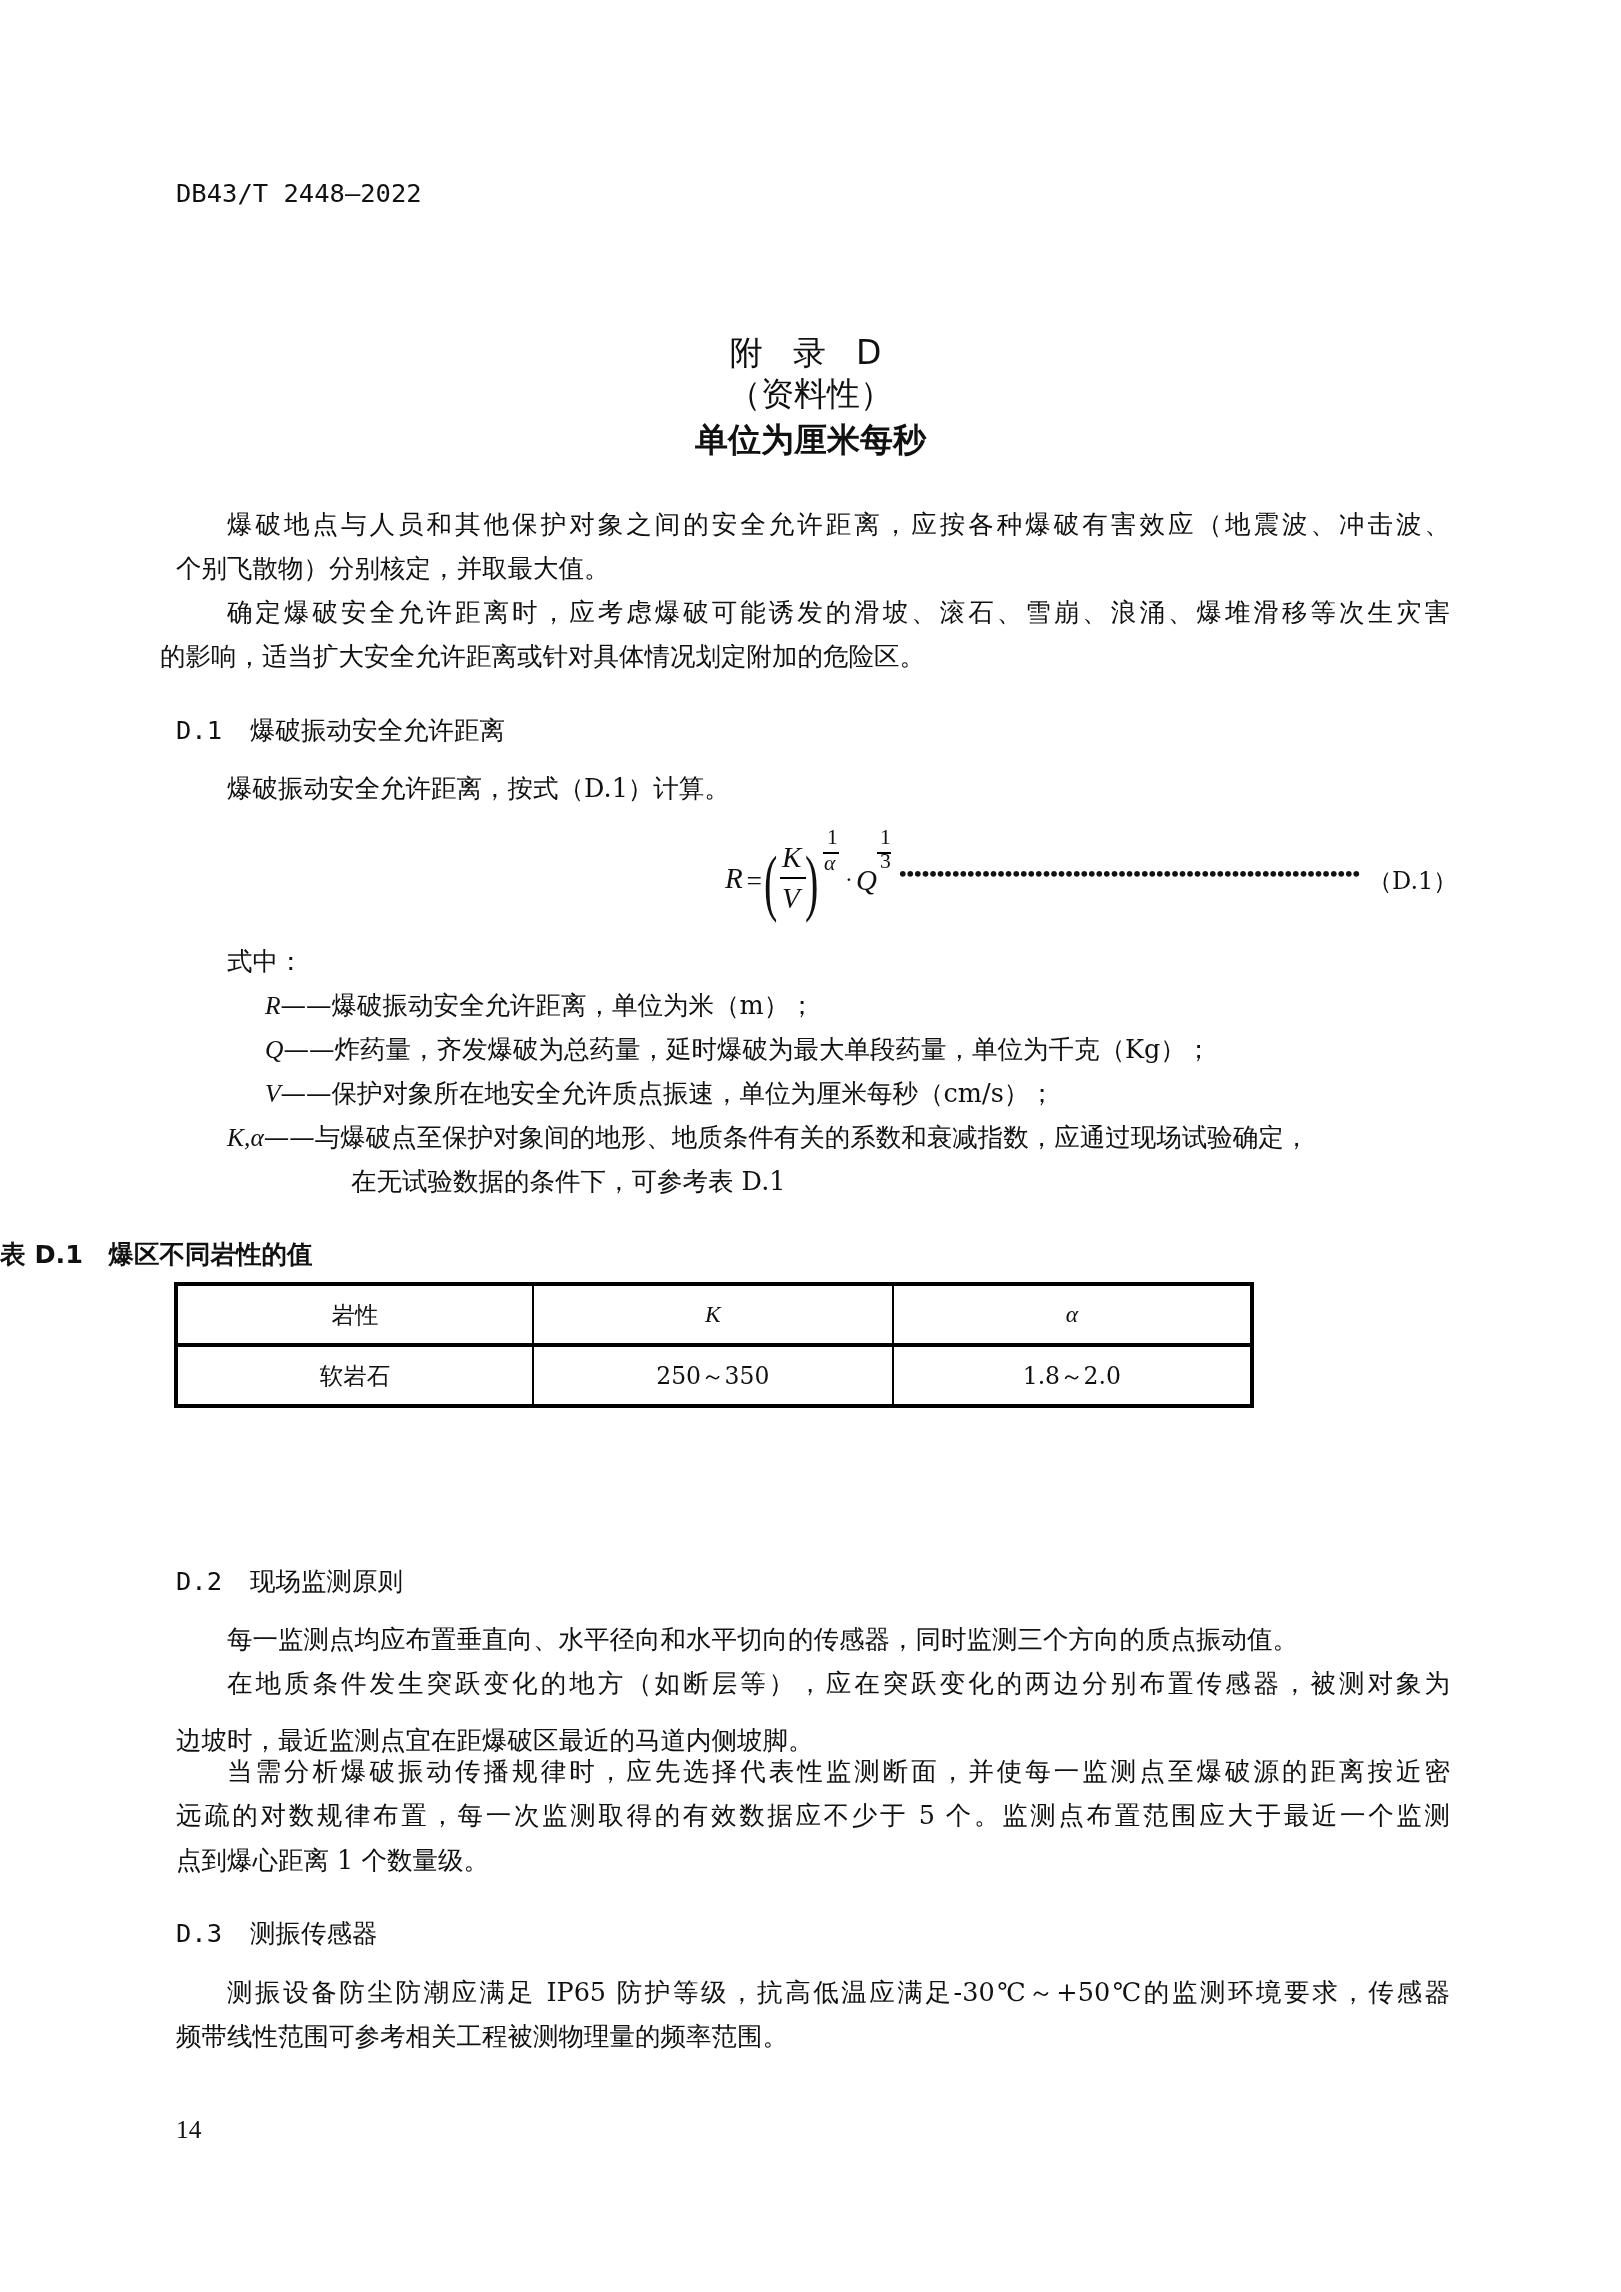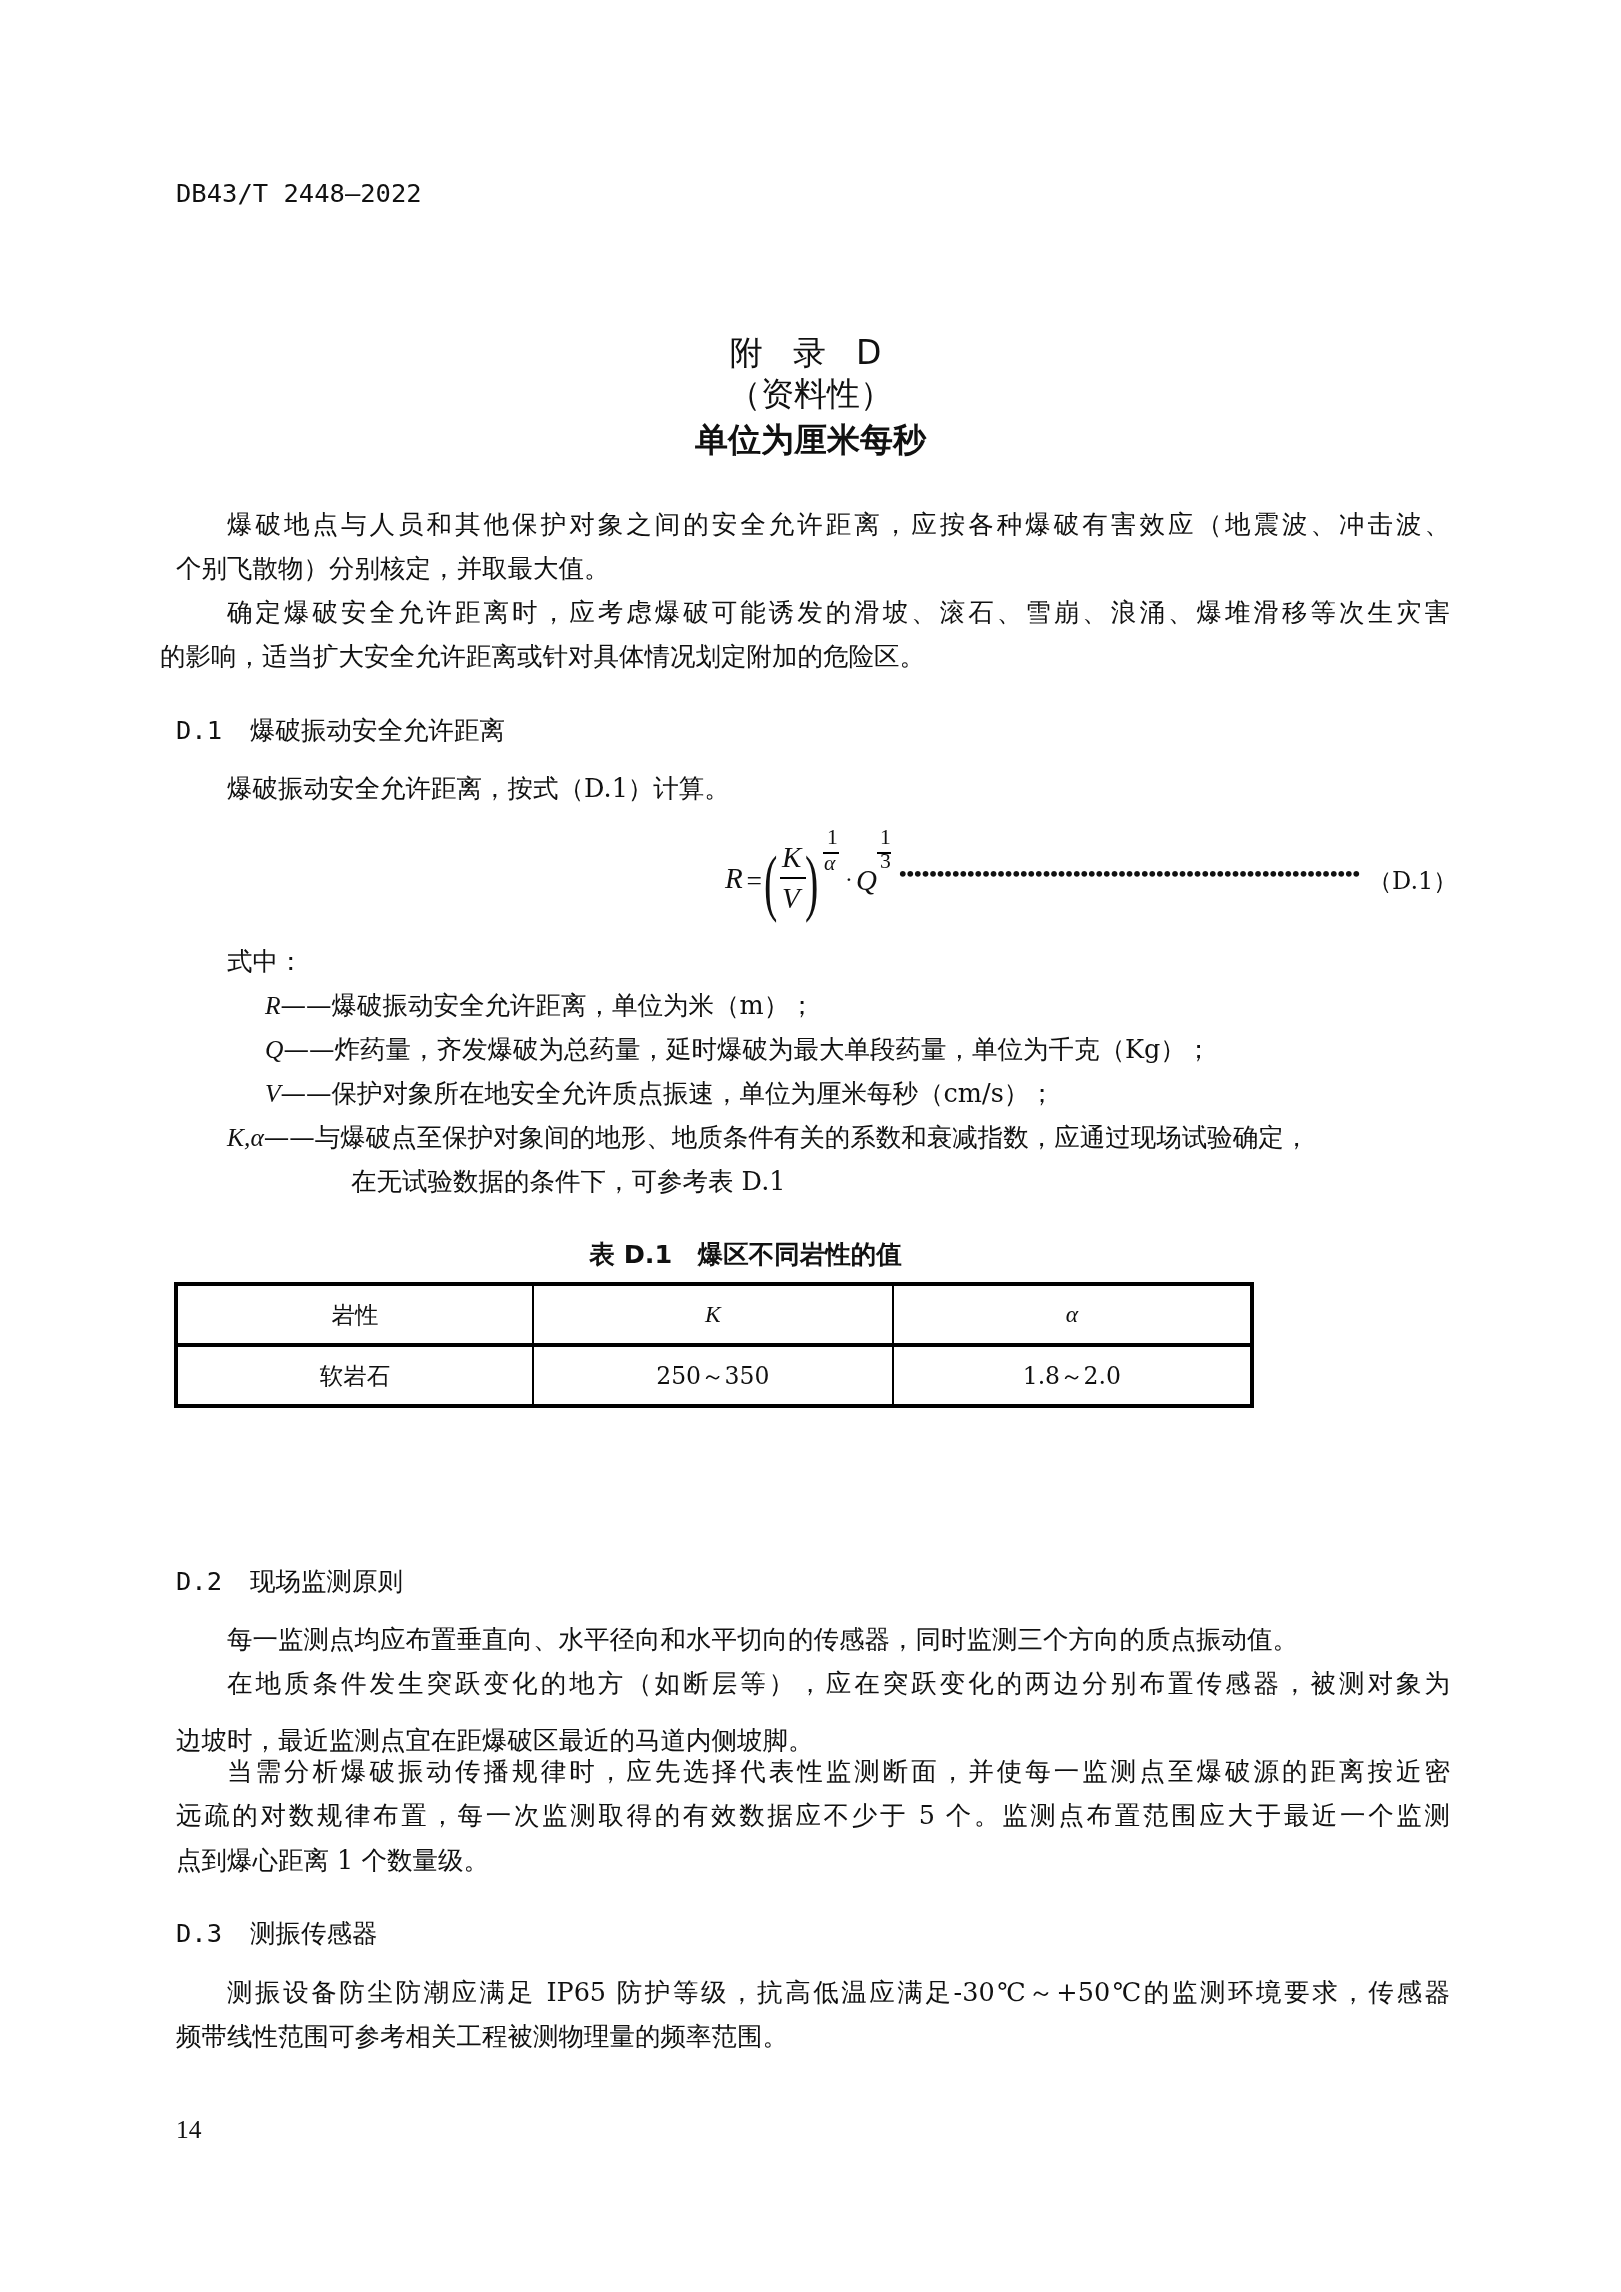--- a/index.html
+++ b/index.html
@@ -72,21 +72,21 @@
   <span class="sym">Q</span><span>——</span><span>炸药量，齐发爆破为总药量，延时爆破为最大单段药量，单位为千克（Kg）；</span>
 </div>
 <div class="abs para" style="left:265px; top:1081px;">
   <span class="sym">V</span><span>——</span><span>保护对象所在地安全允许质点振速，单位为厘米每秒（cm/s）；</span>
 </div>
 <div class="abs para" style="left:227px; top:1125px;">
   <span class="sym">K,α</span><span>——</span><span>与爆破点至保护对象间的地形、地质条件有关的系数和衰减指数，应通过现场试验确定，</span>
 </div>
 <div class="abs para" style="left:351px; top:1169px;">在无试验数据的条件下，可参考表 D.1</div>
 
-<div class="abs sec-head" style="left:0; width:1491px; text-align:center; top:1237px; font-weight:bold;">表 D.1　爆区不同岩性的值</div>
+<div class="abs sec-head" style="left:0; width:1491px; text-align:left; top:1237px; font-weight:bold;">表 D.1　爆区不同岩性的值</div>
 
 <table class="data">
   <colgroup>
       <col style="width:424px">
       <col style="width:423px">
       <col style="width:424px">
     </colgroup>
   <tbody>
       <tr class="head">
     <th>岩性</th>

